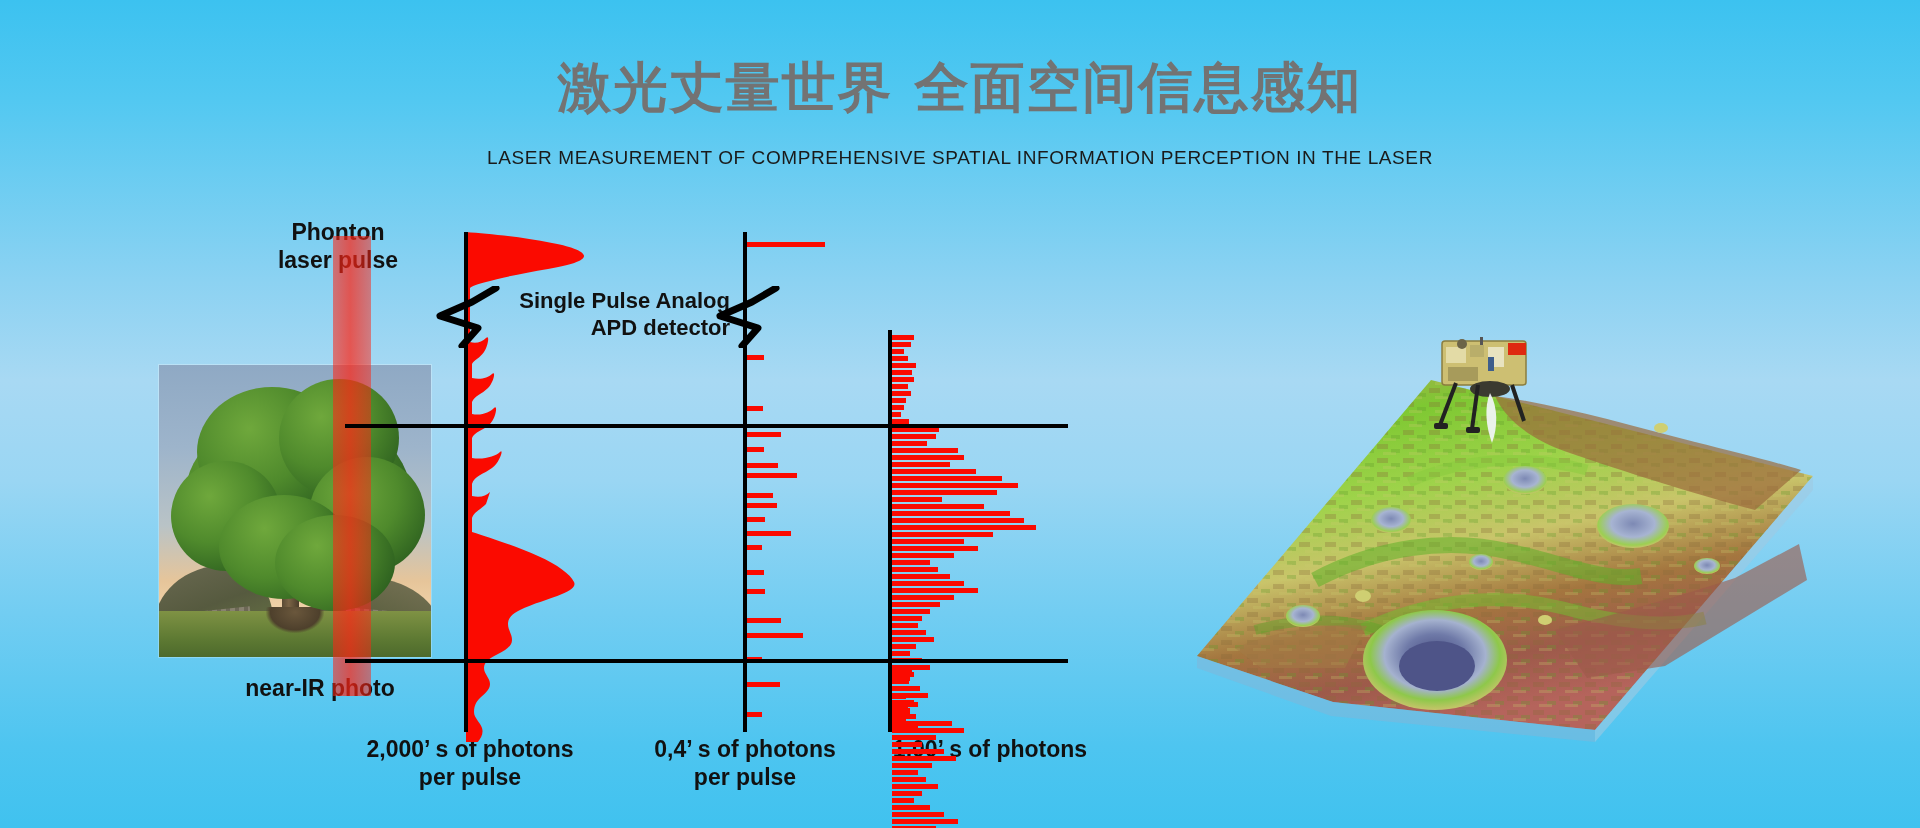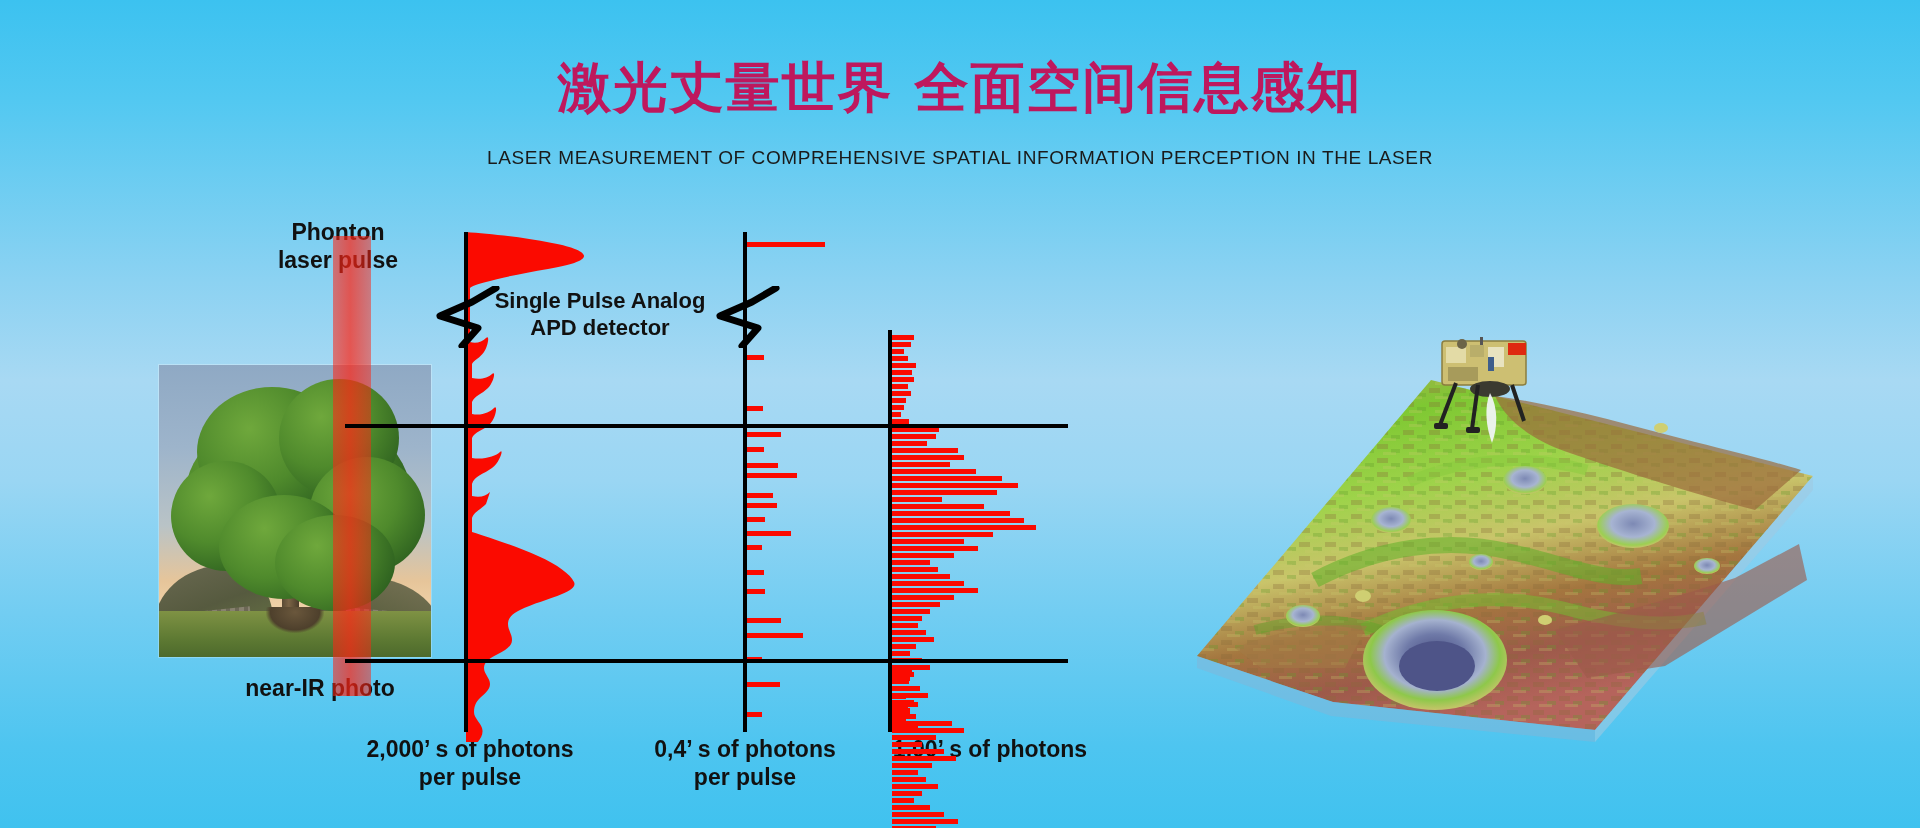--- a/index.html
+++ b/index.html
@@ -7,21 +7,21 @@
     width:1920px;height:828px;overflow:hidden;
     font-family:"Liberation Sans", sans-serif;
     background:linear-gradient(180deg,#3cc2f0 0%, #52c8f1 12%, #8cd2f2 34%, #a8d9f3 46%, #9ad6f3 58%, #72cdf2 74%, #4ec5f0 90%, #40c2ef 100%);
     position:relative;
   }
   .stage{position:absolute;inset:0;}
 
   
   .title{
     position:absolute;left:0;right:0;top:52px;text-align:center;
-    font-size:54px;font-weight:bold;color:#be185d;letter-spacing:2px;
+    font-size:54px;font-weight:bold;color:#737373;letter-spacing:2px;
     font-family:"DejaVu Sans","Liberation Sans",sans-serif;
   }
   .subtitle{
     position:absolute;left:0;right:0;top:147px;text-align:center;
     font-size:19px;color:#1a1a1a;letter-spacing:.6px;font-weight:400;
   }
 
   
   .lbl{position:absolute;font-weight:bold;color:#111;text-align:center;line-height:1.22;}
 
@@ -138,21 +138,21 @@
 
   <div class="lbl" style="left:238px;top:218px;width:200px;font-size:23px;">
     <div>Phonton</div>
     <div>laser pulse</div>
   </div>
 
   <div class="lbl" style="left:205px;top:674px;width:230px;font-size:23px;">
     <span>near-IR photo</span>
   </div>
 
-  <div class="lbl" style="left:470px;top:288px;width:260px;font-size:22px;">
+  <div class="lbl" style="left:470px;top:288px;width:260px;font-size:22px;text-align:right;">
     <div>Single Pulse Analog</div>
     <div>APD detector</div>
   </div>
 
 
   <div class="href" style="left:345px;top:424px;width:723px;"></div>
   <div class="href" style="left:345px;top:659px;width:723px;"></div>
 
   <div class="axis" style="left:464px;top:232px;height:500px;"></div>
 

